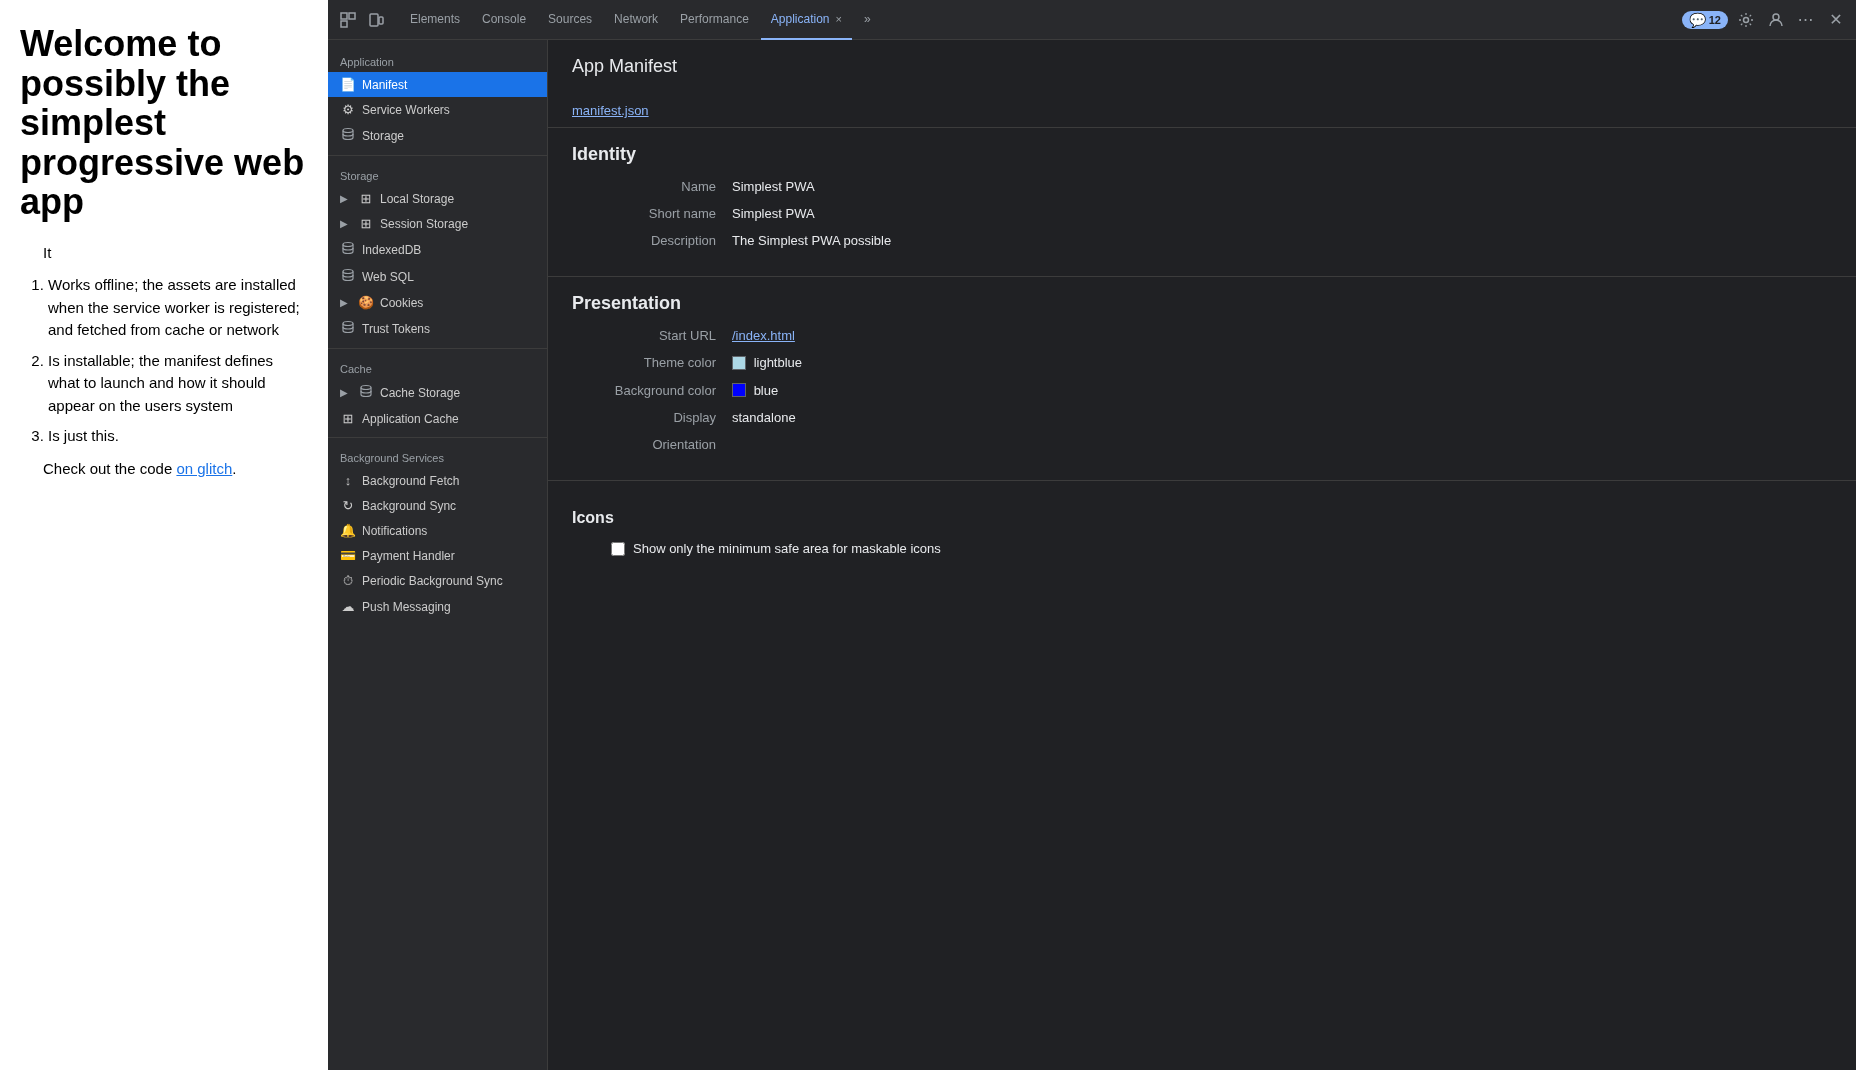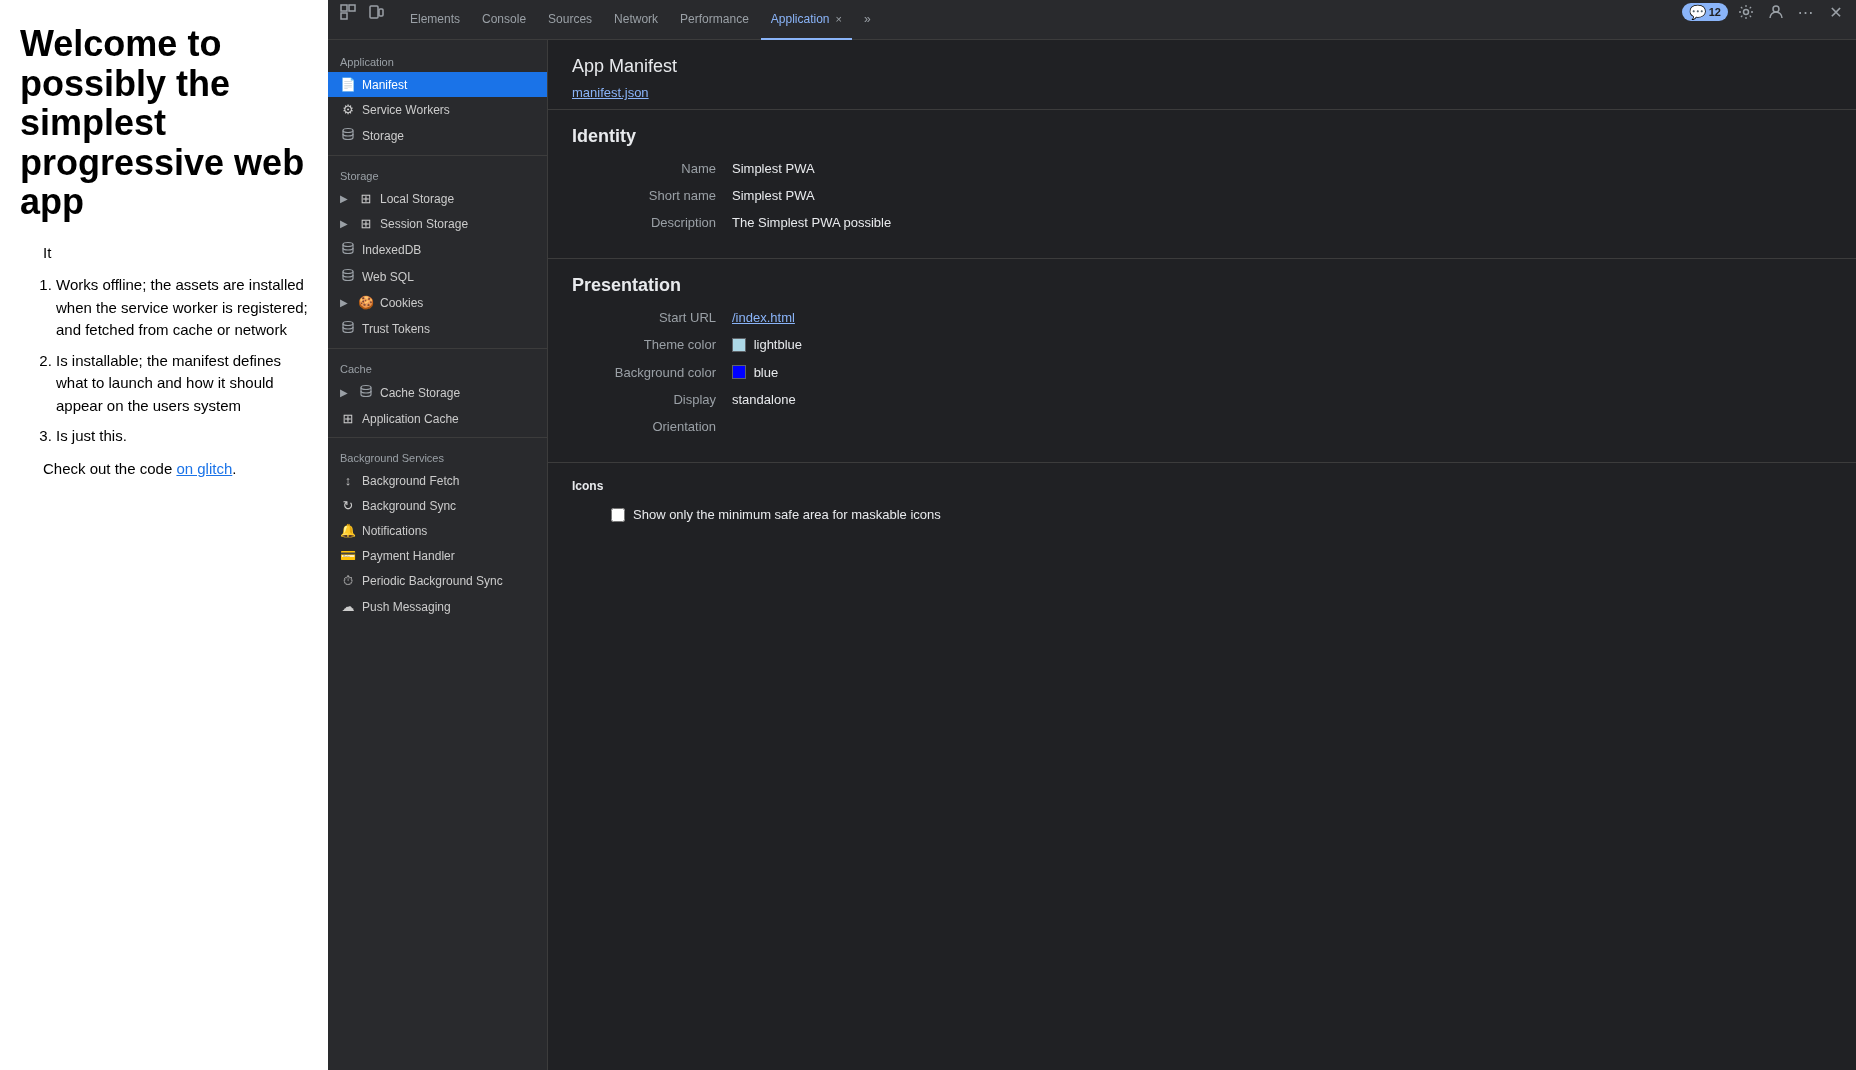--- a/index.html
+++ b/index.html
@@ -16,37 +16,37 @@
       color: #000;
       line-height: 1.5;
     }
     .page-content h1 {
       font-size: 36px;
       font-weight: 900;
       line-height: 1.1;
       margin-bottom: 20px;
     }
     .page-content p { margin-bottom: 10px; margin-left: 23px; }
-    .page-content ol { margin-left: 36px; margin-bottom: 10px; }
+    .page-content ol { margin-left: 28px; margin-bottom: 10px; }
     .page-content ol li { margin-bottom: 8px; }
     .page-content a { color: #1a73e8; text-decoration: underline; }
 
     
     .devtools {
       flex: 1;
       display: flex;
       flex-direction: column;
       background: #292a2d;
       color: #ccc;
     }
 
     
     .tab-bar {
       display: flex;
-      align-items: flex-start;
+      align-items: center;
       background: #292a2d;
       border-bottom: 1px solid #3c3c3c;
       height: 40px;
       padding: 0 8px;
       gap: 2px;
     }
     .tab-bar-left-icons {
       display: flex;
       gap: 4px;
       margin-right: 10px;
@@ -162,21 +162,21 @@
     }
 
     .manifest-header {
       padding: 16px 24px 8px 24px;
       border-bottom: 1px solid #3c3c3c;
     }
     .manifest-title {
       font-size: 18px;
       font-weight: 500;
       color: #e8eaed;
-      margin-bottom: 6px;
+      margin-bottom: 24px;
     }
     .manifest-link {
       color: #8ab4f8;
       font-size: 13px;
       text-decoration: underline;
       cursor: pointer;
     }
 
     .section-block {
       border-bottom: 1px solid #3c3c3c;
@@ -217,24 +217,25 @@
       border: 1px solid #5f6368;
       vertical-align: middle;
       margin-right: 4px;
       position: relative;
       top: -1px;
     }
     .icons-section {
       padding: 16px 24px;
     }
     .icons-heading {
-      font-size: 12px;
+      font-size: 16px;
       font-weight: 600;
       color: #e8eaed;
       margin-bottom: 14px;
+      margin-top: 12px;
     }
     .checkbox-row {
       display: flex;
       align-items: center;
       gap: 8px;
       font-size: 13px;
       color: #e8eaed;
       padding-left: 39px;
     }
     .checkbox-row input[type="checkbox"] {

